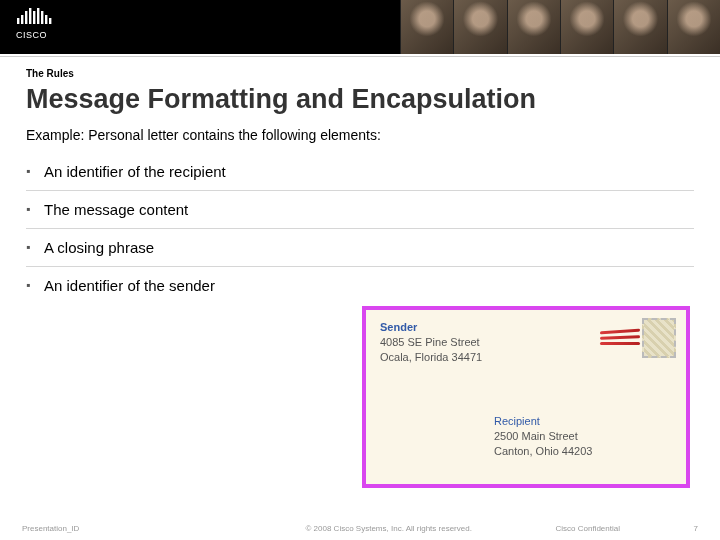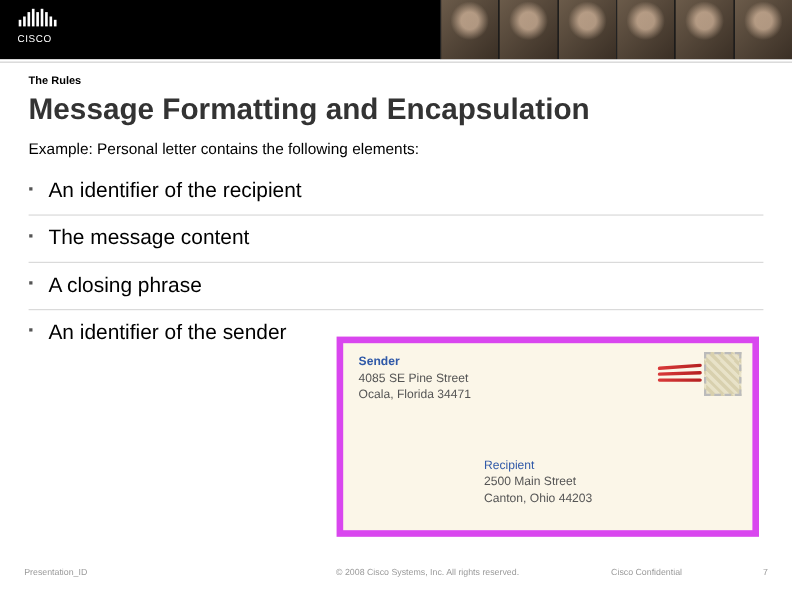--- a/index.html
+++ b/index.html
@@ -15,38 +15,38 @@
   .photo { flex: 1; background: linear-gradient(135deg,#6b5b4a,#3a2f25); border-left: 1px solid #222; position: relative; overflow:hidden;}
   .photo::after{content:"";position:absolute;inset:0;background:radial-gradient(circle at 50% 35%, rgba(255,220,190,.55) 0 18%, transparent 40%);}
   .header-rule { position: absolute; left: 0; right: 0; top: 54px; height: 3px; background: #fff; border-bottom: 1px solid #ccc;}
 
   
   .content { position: absolute; left: 26px; top: 68px; right: 26px; }
   .kicker { font-size: 10px; font-weight: bold; color: #000; }
   .title { font-size: 27px; font-weight: bold; color: #333; margin-top: 6px; line-height: 1.05;}
   .subtitle { font-size: 14px; color: #000; margin-top: 14px; }
   .bullets { margin-top: 10px; }
-  .bullets li { list-style: none; font-size: 19px; color: #000; padding: 10px 0 10px 18px; position: relative; border-bottom: 1px solid #d6d6d6; }
+  .bullets li { list-style: none; font-size: 15px; color: #000; padding: 10px 0 10px 18px; position: relative; border-bottom: 1px solid #d6d6d6; }
   .bullets li:last-child { border-bottom: none; padding-bottom: 6px;}
   .bullets li::before { content: "\25AA"; position: absolute; left: 0; top: 11px; font-size: 12px; color: #555; }
 
   
-  .envelope { position: absolute; right: 30px; top: 306px; width: 384px; height: 182px; border: 6px solid #d946ef; background: #fbf6e8; }
+  .envelope { position: absolute; right: 30px; top: 306px; width: 328px; height: 182px; border: 4px solid #d946ef; background: #fbf6e8; }
   .sender { position: absolute; left: 14px; top: 10px; font-size: 11px; color: #555; line-height: 1.35; }
   .sender .lbl { color: #315aa8; font-weight: bold; }
   .recipient { position: absolute; left: 128px; top: 104px; font-size: 11px; color: #555; line-height: 1.35; }
   .recipient .lbl { color: #315aa8; font-weight: normal; }
   .stamp { position: absolute; right: 10px; top: 8px; width: 34px; height: 40px; border: 2px dashed #bbb; background: repeating-linear-gradient(45deg,#e8e2c8,#e8e2c8 3px,#d8d0ae 3px,#d8d0ae 6px); }
   .postmark { position: absolute; right: 46px; top: 20px; display: flex; flex-direction: column; gap: 3px; }
   .wave { width: 40px; height: 3px; border-radius: 2px; background: linear-gradient(90deg,#d93a3a,#b42020); transform: skewY(-4deg);}
   .wave:nth-child(2){ transform: skewY(-2deg);}
   .wave:nth-child(3){ transform: skewY(0deg);}
 
   
-  .footer { position: absolute; left: 0; right: 0; bottom: 0; height: 24px; display: flex; font-size: 8px; color: #9a9a9a; padding: 0 22px; margin-top: 44px; }
+  .footer { position: absolute; left: 0; right: 0; bottom: 0; height: 24px; display: flex; align-items: center; font-size: 8px; color: #9a9a9a; padding: 0 22px; margin-top: 44px; }
   .footer .fid { flex: 0 0 auto; }
   .footer .center { flex: 1; text-align: center; }
   .footer .conf { position: absolute; right: 100px; }
   .footer .pg { position: absolute; right: 22px; }
 </style>
 </head>
 <body>
 
 <div class="slide">
 

